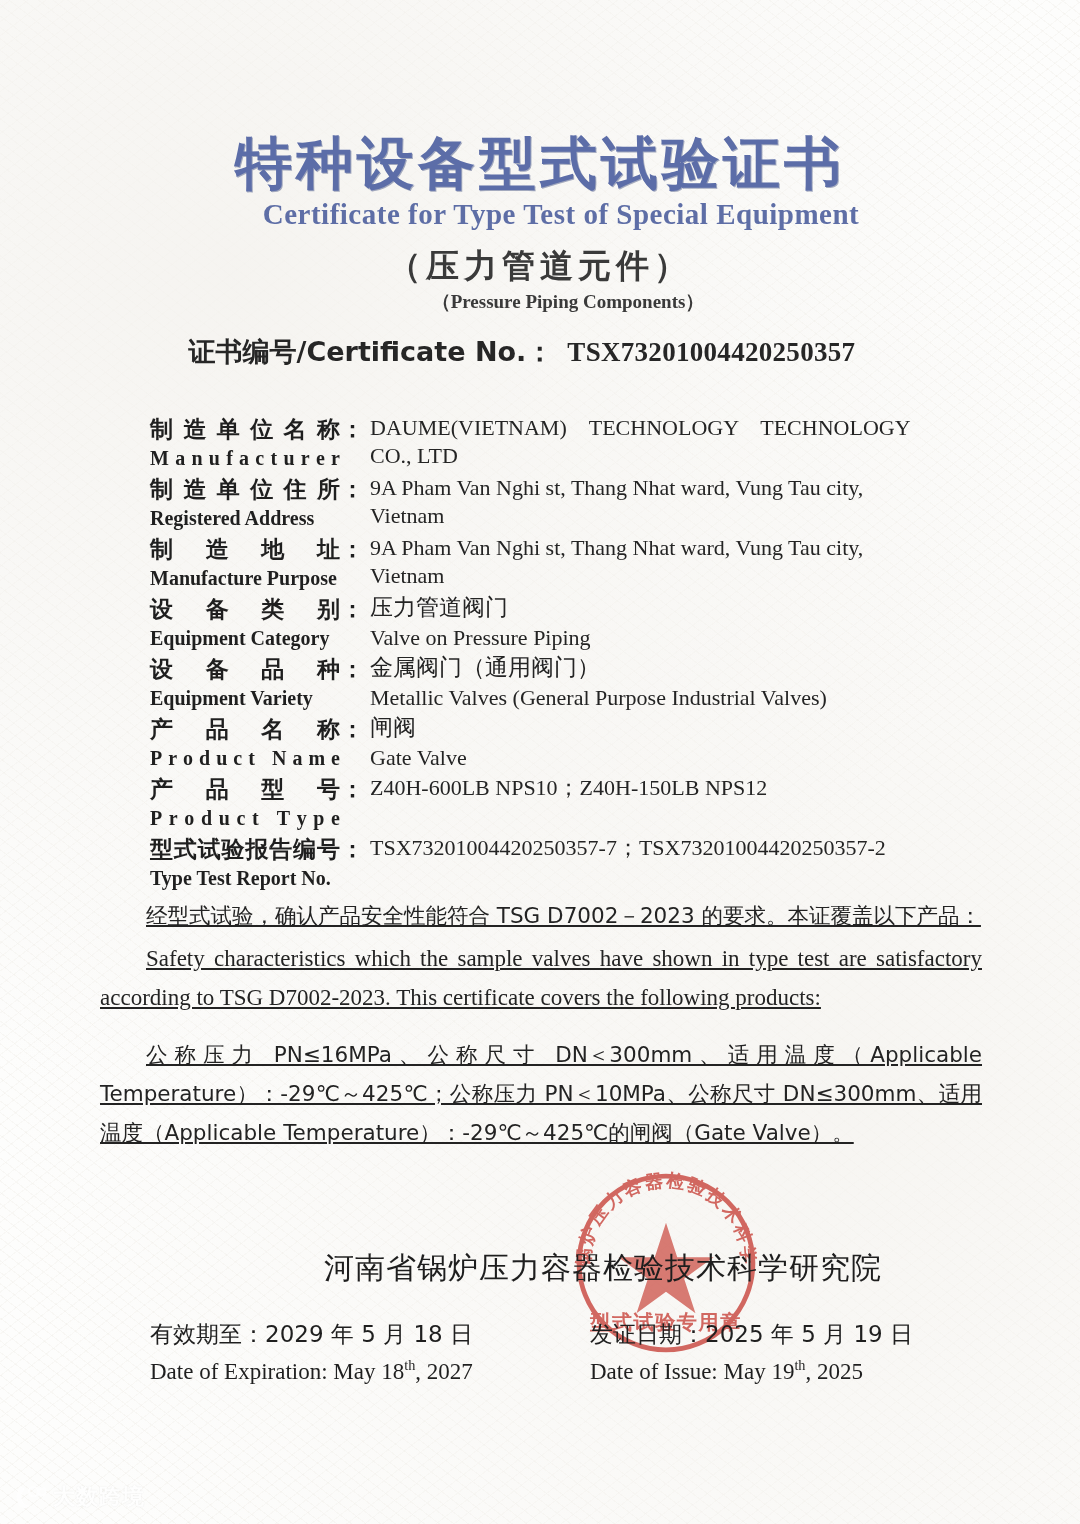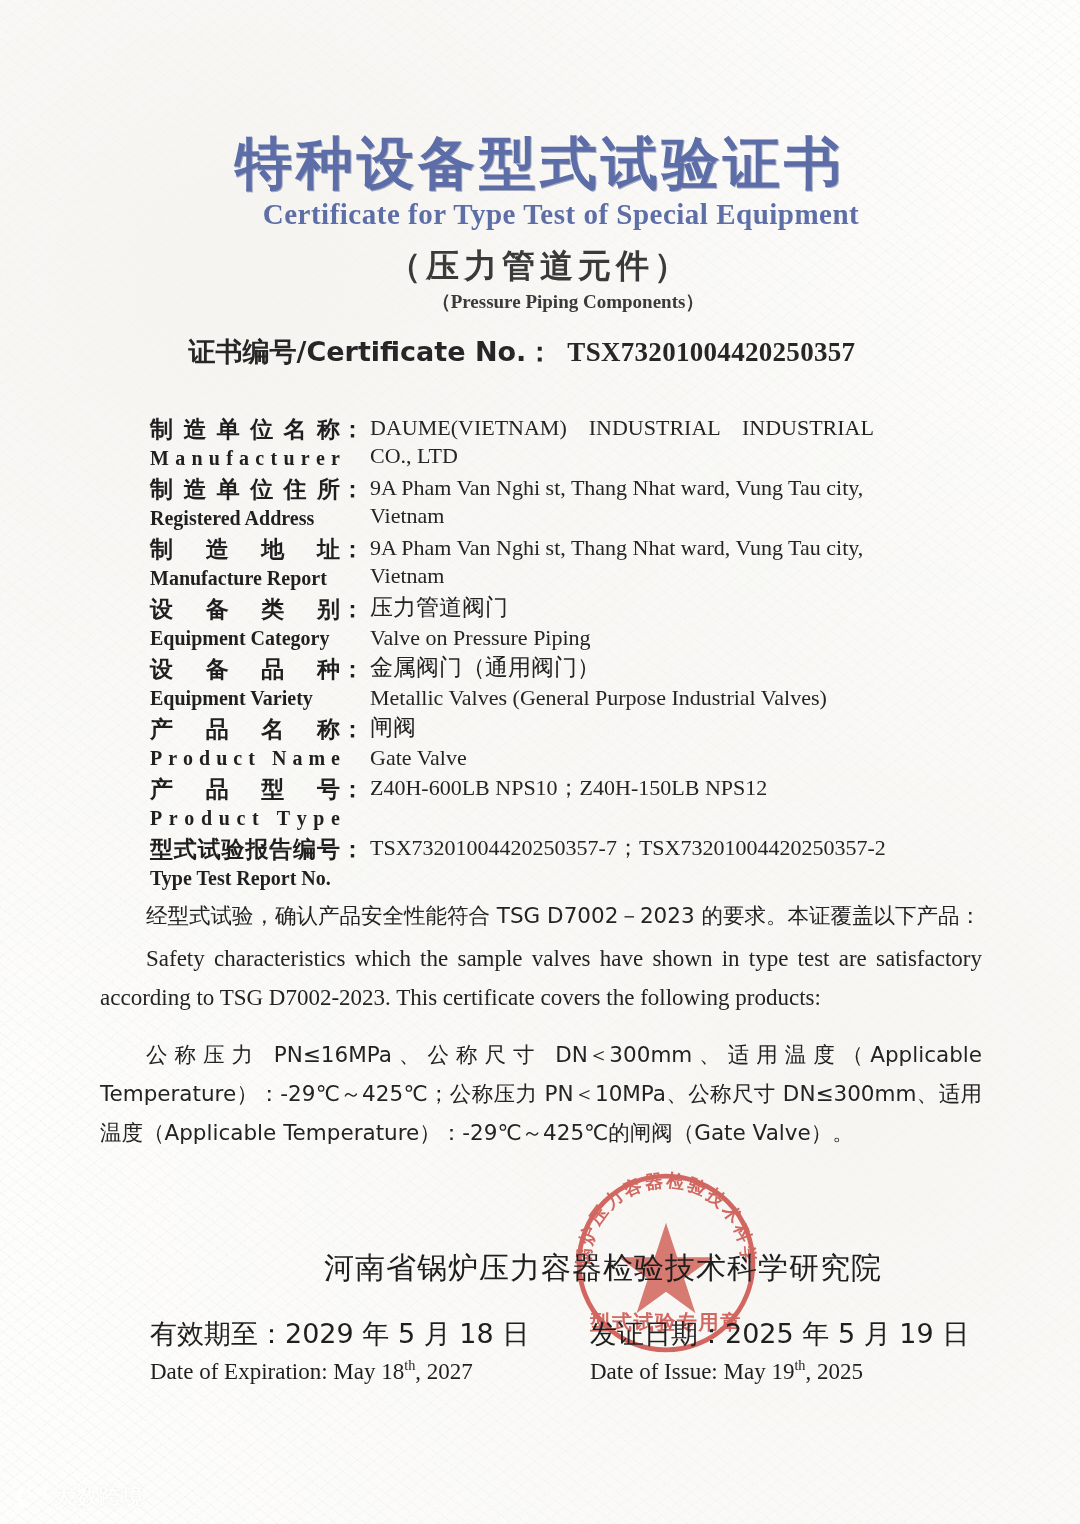--- a/index.html
+++ b/index.html
@@ -181,21 +181,21 @@
     font-size: 21.5px;
     line-height: 39px;
     color: #232323;
     text-align: justify;
     margin: 0 0 4px 0;
   }
   .para.serif {
     font-family: "Liberation Serif", "DejaVu Serif", serif;
     font-size: 23px;
   }
-  .para.indent { text-indent: 46px; }
+  .para.indent { text-indent: 46px; text-decoration: underline; }
 
   .block-gap { height: 14px; }
 
   
   .seal {
     position: absolute;
     left: 560px;
     top: 1157px;
     width: 212px;
     height: 212px;
@@ -227,21 +227,21 @@
     left: 150px;
     width: 800px;
     display: flex;
     justify-content: space-between;
   }
   .date-col { width: 360px; }
   .date-col.right { padding-left: 68px; }
 
   .date-zh {
     font-family: "DejaVu Sans", "Liberation Sans", sans-serif;
-    font-size: 27px;
+    font-size: 23px;
     line-height: 32px;
     color: #1f1f1f;
     white-space: nowrap;
   }
   .date-en {
     font-family: "Liberation Serif", "DejaVu Serif", serif;
     font-size: 23px;
     line-height: 30px;
     color: #1f1f1f;
     white-space: nowrap;
@@ -307,21 +307,21 @@
             <span>a</span>
             <span>c</span>
             <span>t</span>
             <span>u</span>
             <span>r</span>
             <span>e</span>
             <span>r</span>
           </div>
         </div>
         <div class="values">
-          <div class="val-line en">DAUME(VIETNAM)　INDUSTRIAL　INDUSTRIAL</div>
+          <div class="val-line en">DAUME(VIETNAM)　TECHNOLOGY　TECHNOLOGY</div>
           <div class="val-line en">CO., LTD</div>
         </div>
       </div>
       <div class="field-row">
         <div class="labels">
           <div class="label-zh">
             <span>制</span>
             <span>造</span>
             <span>单</span>
             <span>位</span>
@@ -336,21 +336,21 @@
         </div>
       </div>
       <div class="field-row">
         <div class="labels">
           <div class="label-zh">
             <span>制</span>
             <span>造</span>
             <span>地</span>
             <span>址</span>
           </div>
-          <div class="label-en tight">Manufacture Report</div>
+          <div class="label-en tight">Manufacture Purpose</div>
         </div>
         <div class="values">
           <div class="val-line en">9A Pham Van Nghi st, Thang Nhat ward, Vung Tau city,</div>
           <div class="val-line en">Vietnam</div>
         </div>
       </div>
       <div class="field-row">
         <div class="labels">
           <div class="label-zh">
             <span>设</span>

